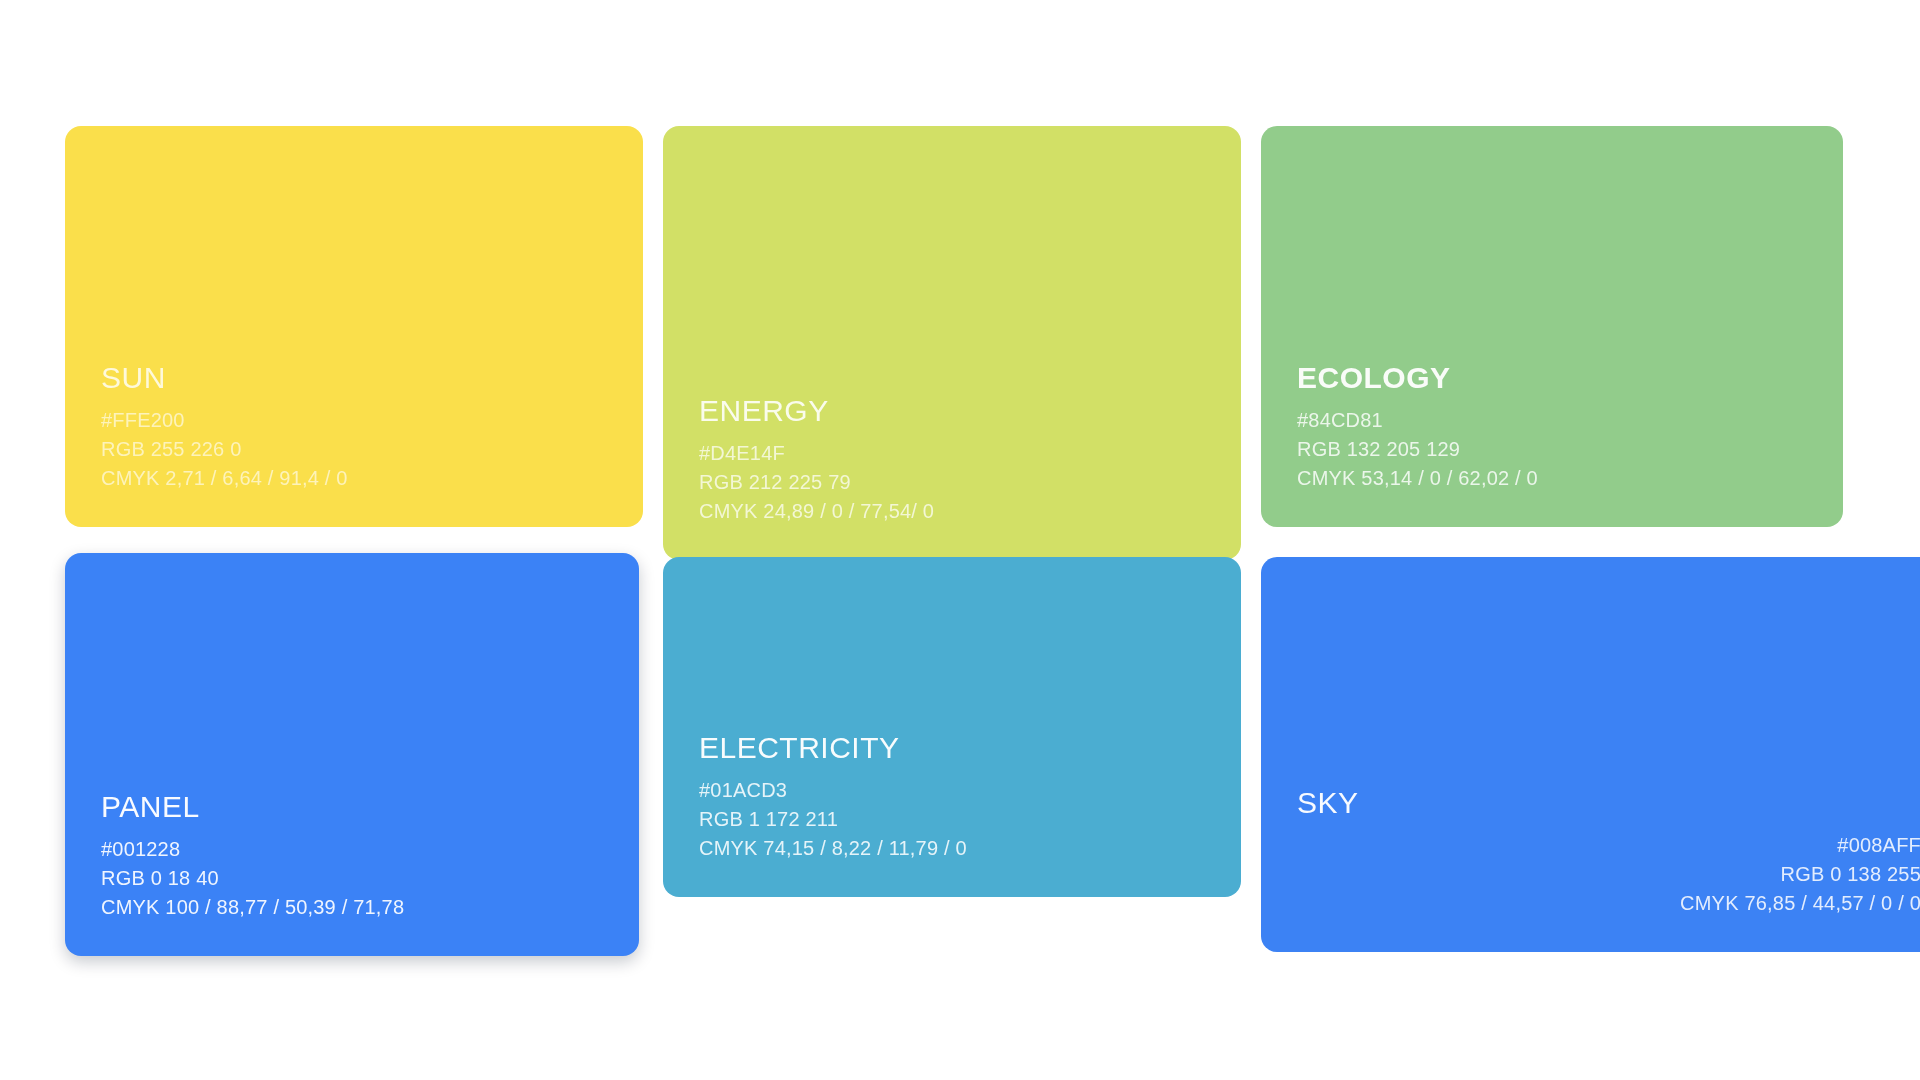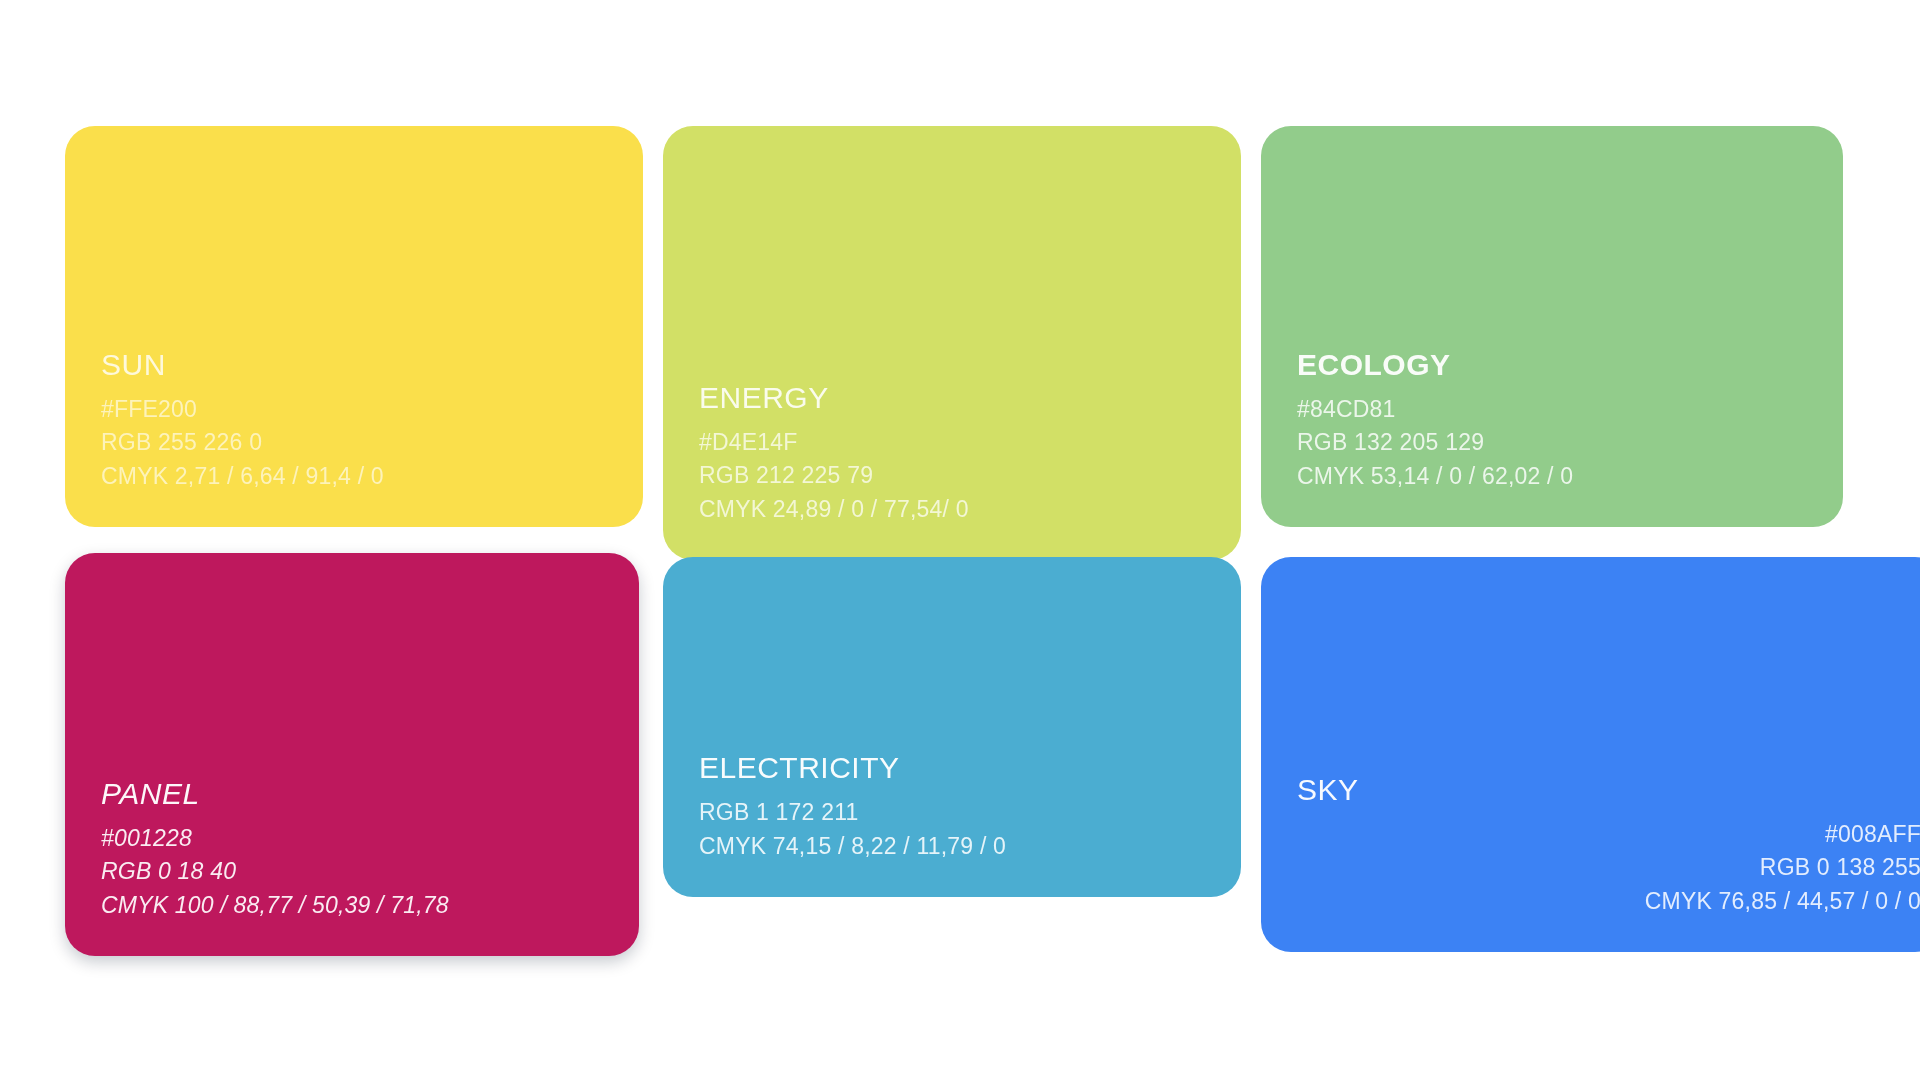--- a/index.html
+++ b/index.html
@@ -17,21 +17,21 @@
   .palette-board {
     position: absolute;
     left: 65px;
     top: 126px;
     width: 1778px;
     height: 830px;
   }
 
   .swatch-card {
     position: absolute;
-    border-radius: 30px;
+    border-radius: 16px;
     box-sizing: border-box;
     overflow: hidden;
   }
 
   .swatch-card .card-inner {
     position: absolute;
     left: 36px;
     right: 24px;
     bottom: 34px;
   }
@@ -39,21 +39,21 @@
   .swatch-name {
     font-size: 30px;
     font-weight: 400;
     letter-spacing: 0.5px;
     line-height: 1.1;
     margin: 0 0 12px 0;
     white-space: nowrap;
   }
 
   .swatch-specs {
-    font-size: 23px;
+    font-size: 20px;
     font-weight: 400;
     letter-spacing: 0.2px;
     line-height: 1.45;
   }
 
   .swatch-specs div {
     white-space: nowrap;
   }
 
   
@@ -101,35 +101,36 @@
     <div class="card-inner">
       <div class="swatch-name" style="color: rgba(255, 255, 255, 0.94); font-weight: bold;">ECOLOGY</div>
       <div class="swatch-specs" style="color: rgba(255, 255, 255, 0.82);">
         <div>#84CD81</div>
         <div>RGB 132 205 129</div>
         <div>CMYK 53,14 / 0 / 62,02 / 0</div>
       </div>
     </div>
   </div>
 
-  <div class="swatch-card pos-r2c1" style="background: #be185d; font-style: italic;">
+  <div class="swatch-card pos-r2c1" style="background: #3b82f6;">
     <div class="card-inner">
       <div class="swatch-name" style="color: rgba(255, 255, 255, 0.97);">PANEL</div>
       <div class="swatch-specs" style="color: rgba(255, 255, 255, 0.92);">
         <div>#001228</div>
         <div>RGB 0 18 40</div>
         <div>CMYK 100 / 88,77 / 50,39 / 71,78</div>
       </div>
     </div>
   </div>
 
   <div class="swatch-card pos-r2c2" style="background: rgb(75, 173, 209);">
     <div class="card-inner">
       <div class="swatch-name" style="color: rgba(255, 255, 255, 0.96);">ELECTRICITY</div>
       <div class="swatch-specs" style="color: rgba(255, 255, 255, 0.86);">
+        <div>#01ACD3</div>
         <div>RGB 1 172 211</div>
         <div>CMYK 74,15 / 8,22 / 11,79 / 0</div>
       </div>
     </div>
   </div>
 
   <div class="swatch-card pos-r2c3" style="background: rgb(60, 130, 244);">
     <div class="card-inner">
       <div class="swatch-name" style="color: rgba(255, 255, 255, 0.96);">SKY</div>
       <div class="swatch-specs" style="color: rgba(255, 255, 255, 0.86); text-align: right;">

